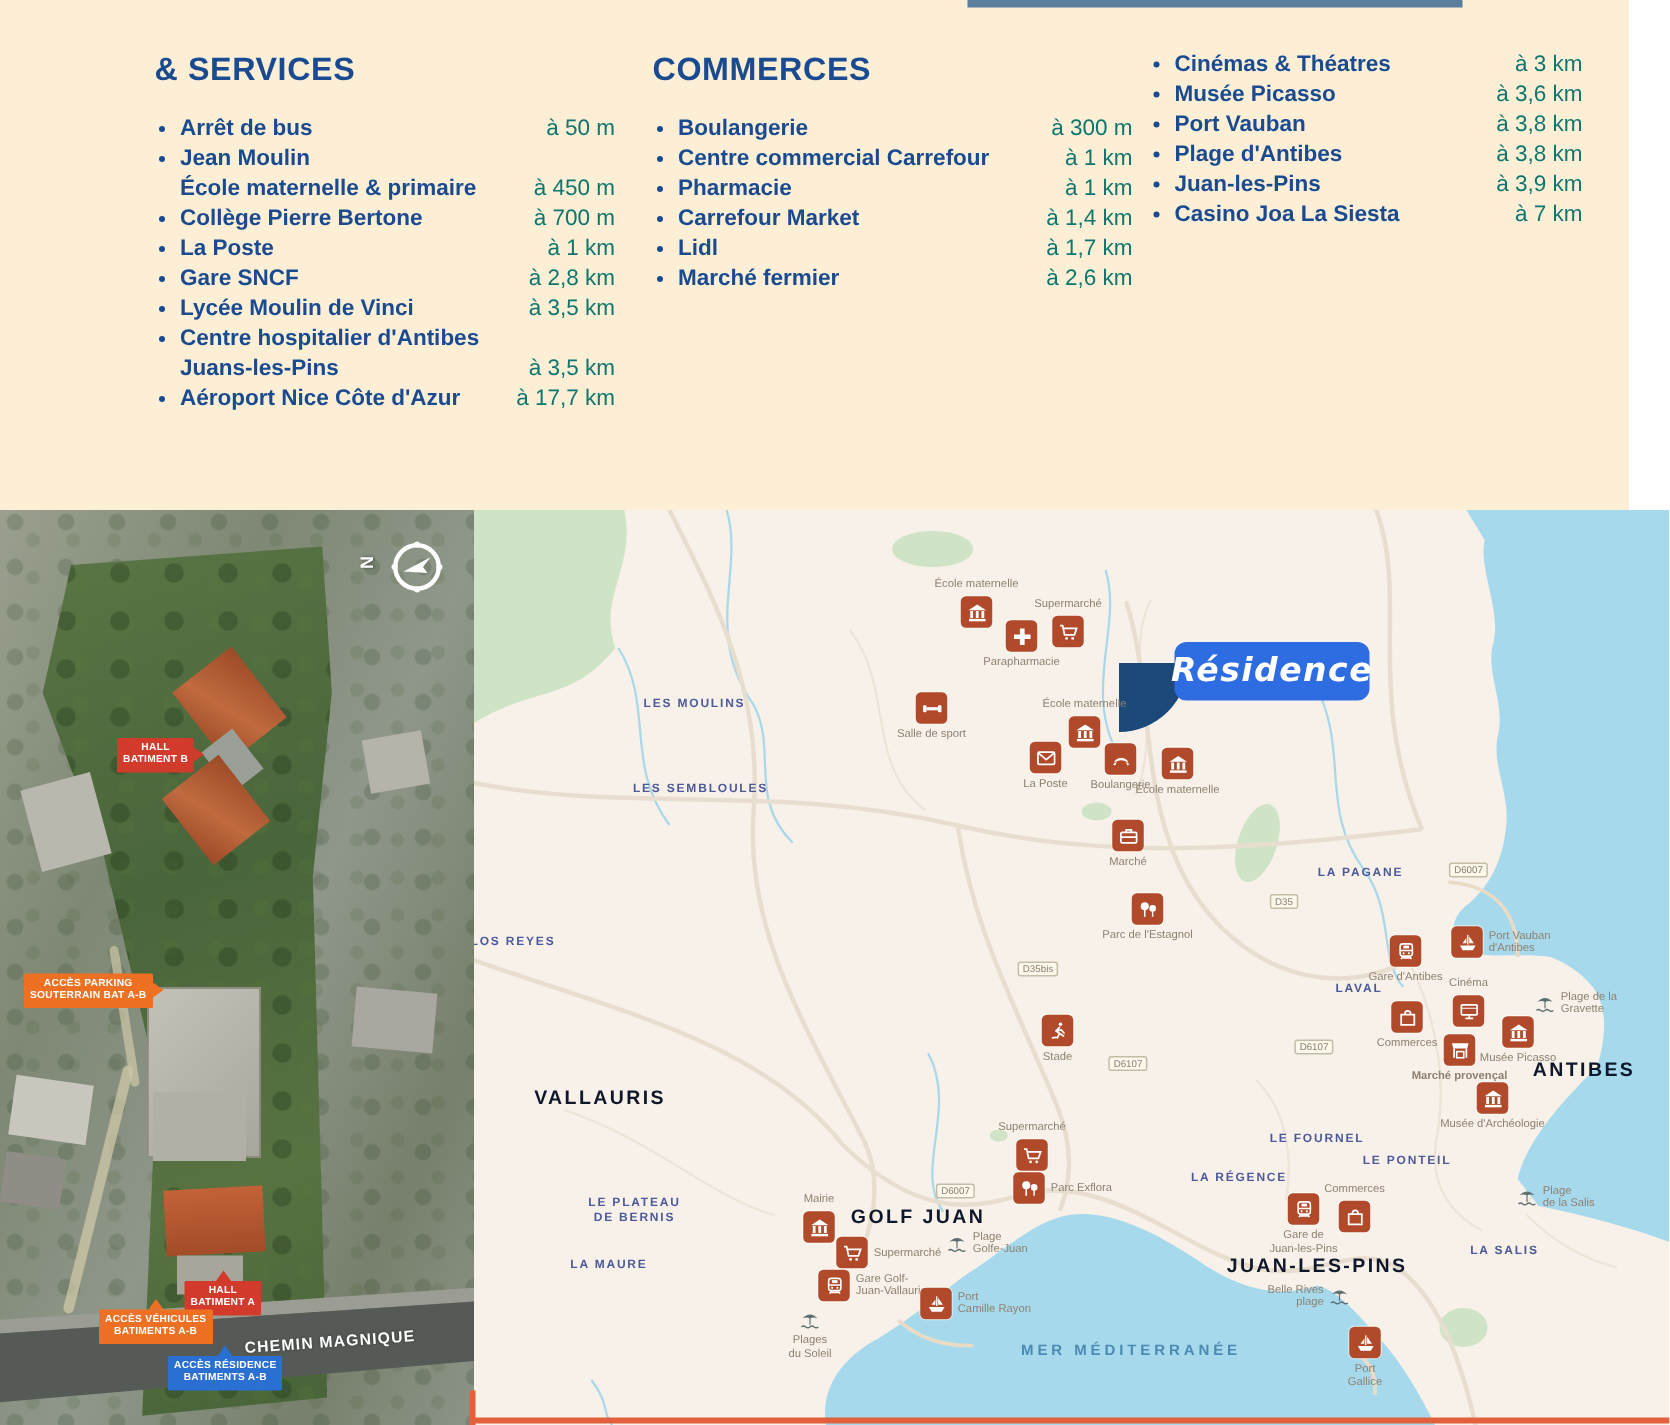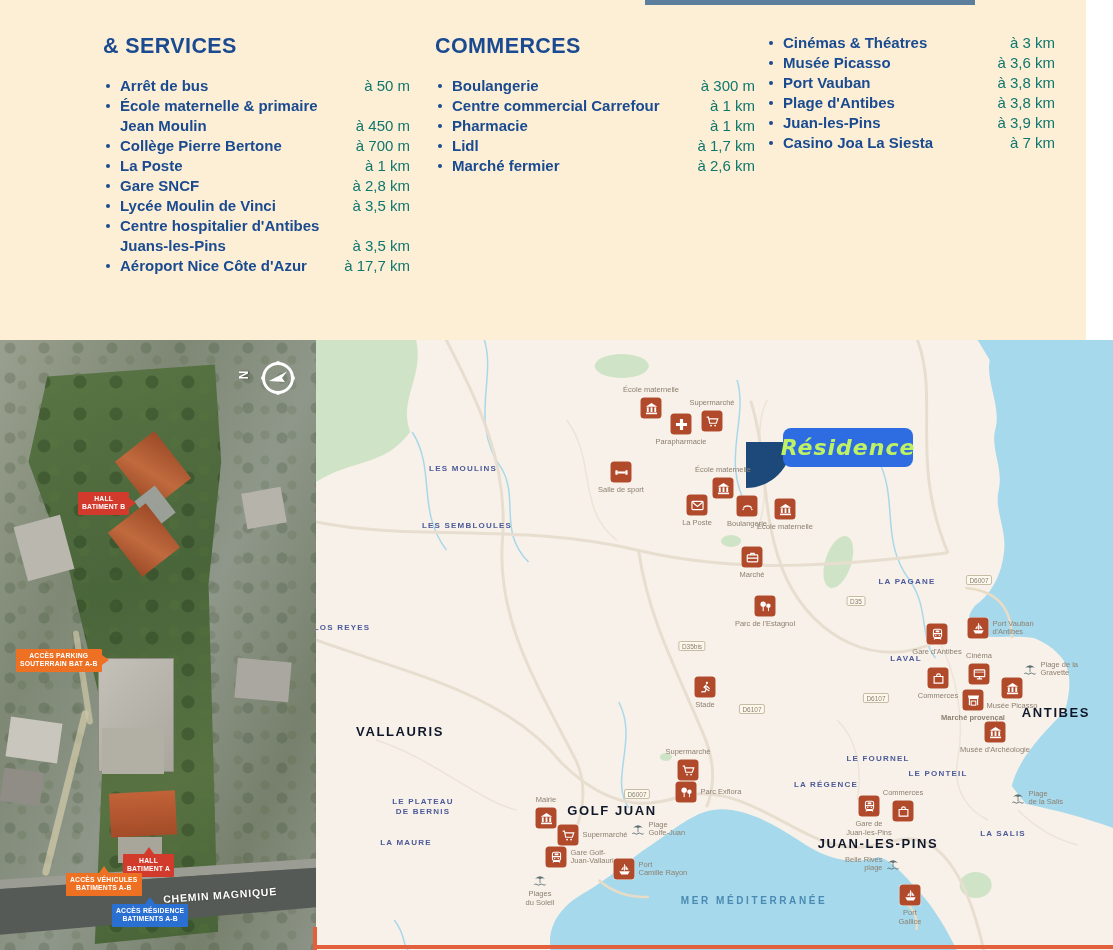--- a/index.html
+++ b/index.html
@@ -76,21 +76,21 @@
   .plabel.left{right:100%;top:50%;transform:translateY(-50%);margin-right:4px;text-align:right}
   .beach{position:absolute;width:13px;height:13px;transform:translate(-50%,-50%);z-index:2}
   .beach svg{width:13px;height:13px;display:block}
   .place{position:absolute;transform:translate(-50%,-50%);color:#4c5a99;font-weight:bold;font-size:8px;
      letter-spacing:1.2px;white-space:nowrap;z-index:2;text-align:center;line-height:10px}
   .place.big{color:#0f172a;font-size:13px;letter-spacing:1.6px}
   .place.sea{color:#4b8ab2;font-size:10px;letter-spacing:2.6px}
   .badge{position:absolute;transform:translate(-50%,-50%);background:#fdf8ec;border:.5px solid #c6bca6;
      border-radius:2px;font-size:6.5px;color:#8a8170;padding:.5px 2.5px;z-index:2;white-space:nowrap}
   #res-box{position:absolute;left:467px;top:88px;width:130px;height:39px;background:#2e6ce2;border-radius:8px;
-     color:#bef264;display:flex;align-items:center;justify-content:center;font-style:italic;font-weight:bold;
+     color:#ffffff;display:flex;align-items:center;justify-content:center;font-style:italic;font-weight:bold;
      font-size:22px;letter-spacing:1px;z-index:4;font-family:"DejaVu Sans",sans-serif}
   #res-marker{position:absolute;left:430px;top:102px;z-index:3}
   #bottomline{position:absolute;left:313px;top:945px;width:800px;height:4px;background:#e2603c;z-index:6}
   #bottomnub{position:absolute;left:313px;top:927px;width:4px;height:23px;background:#e2603c;z-index:6}
 </style>
 </head>
 <body>
 
 <div id="topbar"></div>
 
@@ -103,22 +103,22 @@
         <div class="row">
           <div class="bullet"></div>
           <div class="itx">
             <div>Arrêt de bus</div>
           </div>
           <div class="dist">à 50 m</div>
         </div>
         <div class="row">
           <div class="bullet"></div>
           <div class="itx">
+            <div>Jean Moulin</div>
             <div>École maternelle &amp; primaire</div>
-            <div>Jean Moulin</div>
           </div>
           <div class="dist">à 450 m</div>
         </div>
         <div class="row">
           <div class="bullet"></div>
           <div class="itx">
             <div>Collège Pierre Bertone</div>
           </div>
           <div class="dist">à 700 m</div>
         </div>
@@ -178,20 +178,27 @@
             <div>Centre commercial Carrefour</div>
           </div>
           <div class="dist">à 1 km</div>
         </div>
         <div class="row">
           <div class="bullet"></div>
           <div class="itx">
             <div>Pharmacie</div>
           </div>
           <div class="dist">à 1 km</div>
+        </div>
+        <div class="row">
+          <div class="bullet"></div>
+          <div class="itx">
+            <div>Carrefour Market</div>
+          </div>
+          <div class="dist">à 1,4 km</div>
         </div>
         <div class="row">
           <div class="bullet"></div>
           <div class="itx">
             <div>Lidl</div>
           </div>
           <div class="dist">à 1,7 km</div>
         </div>
         <div class="row">
           <div class="bullet"></div>

